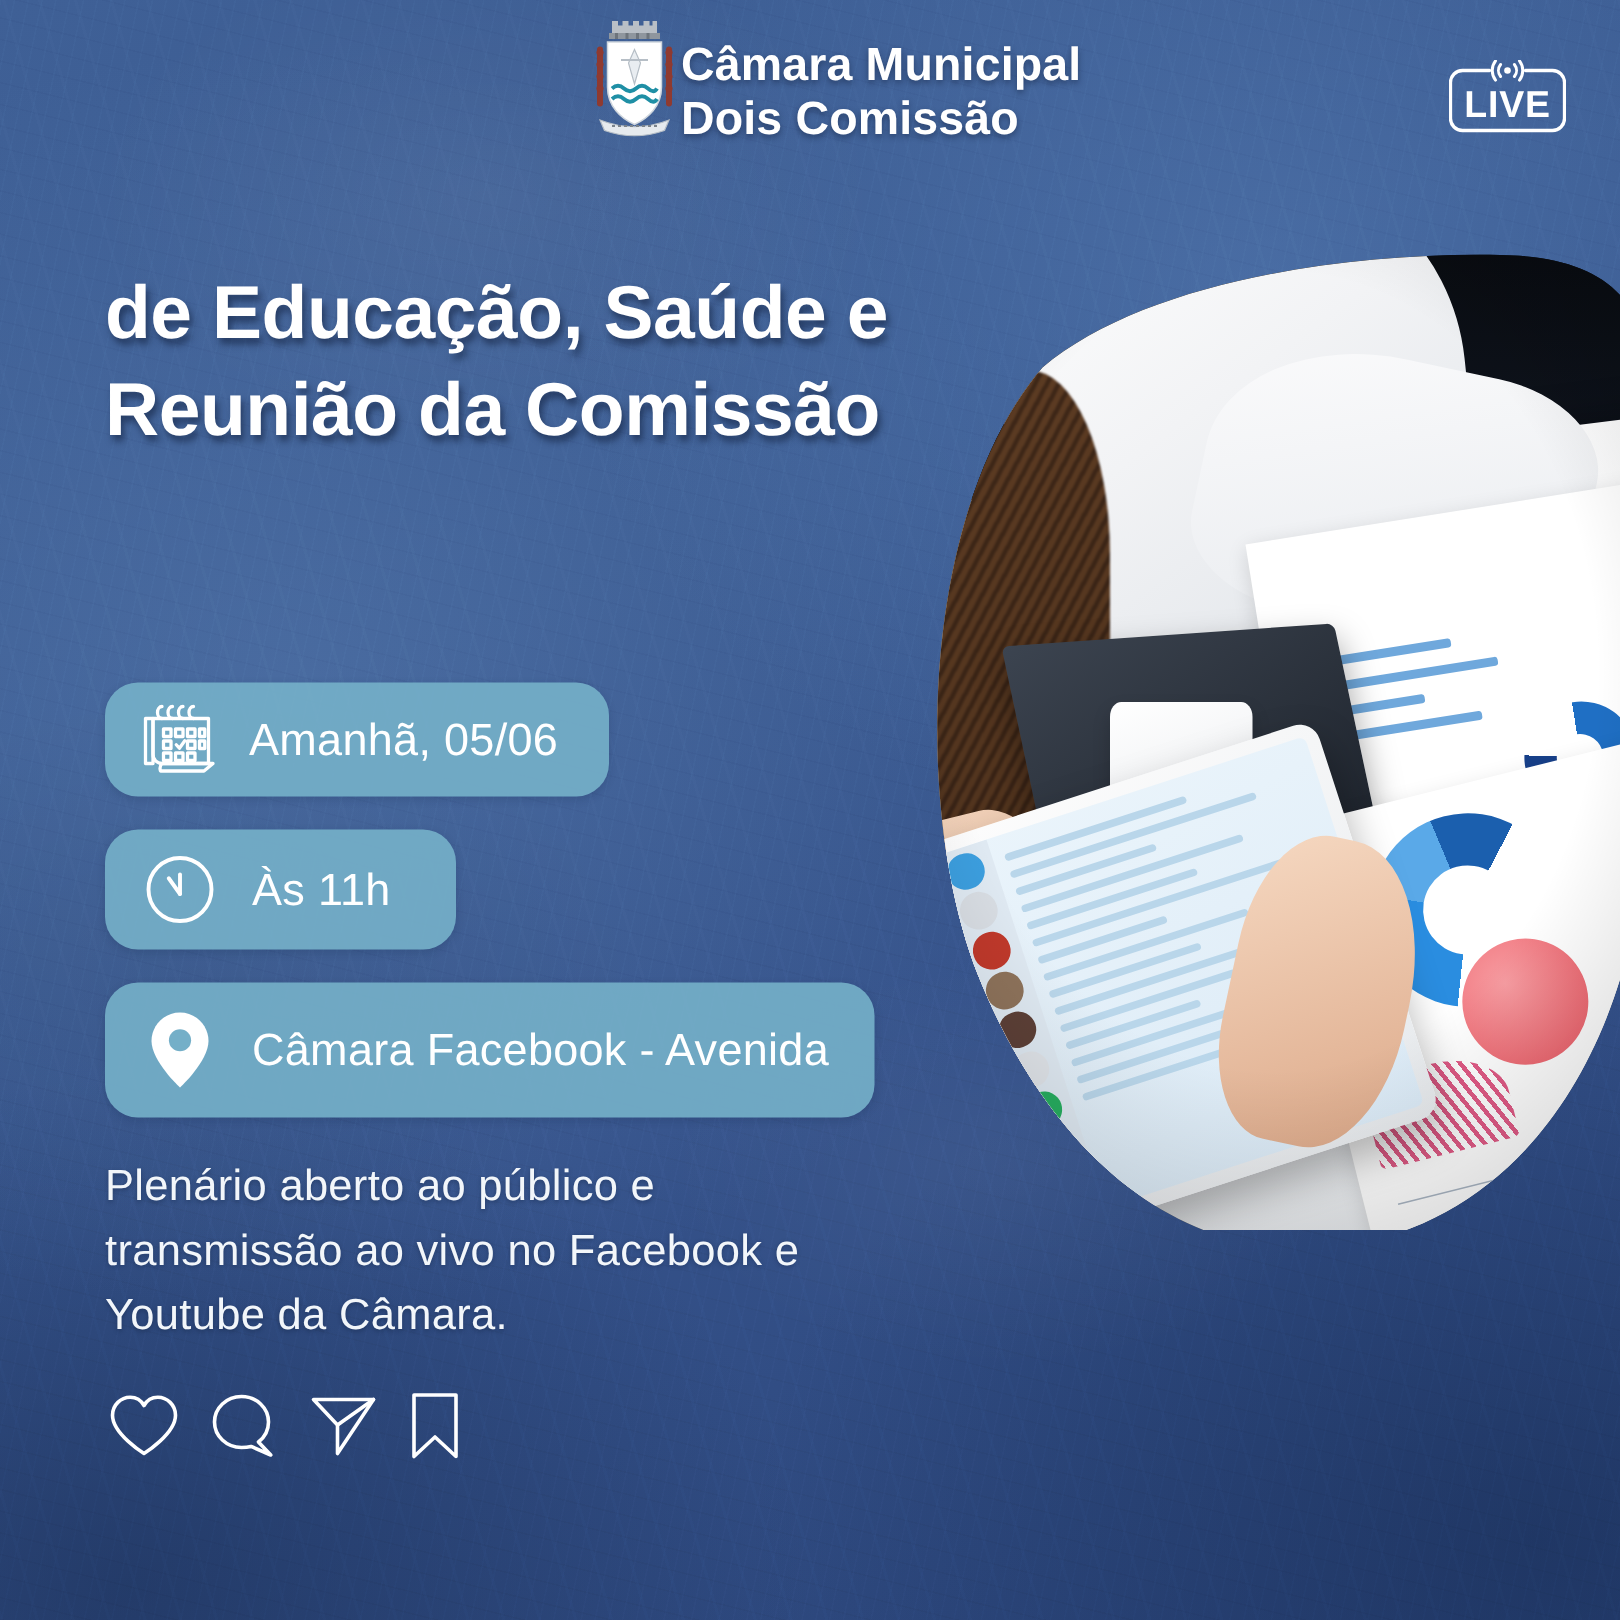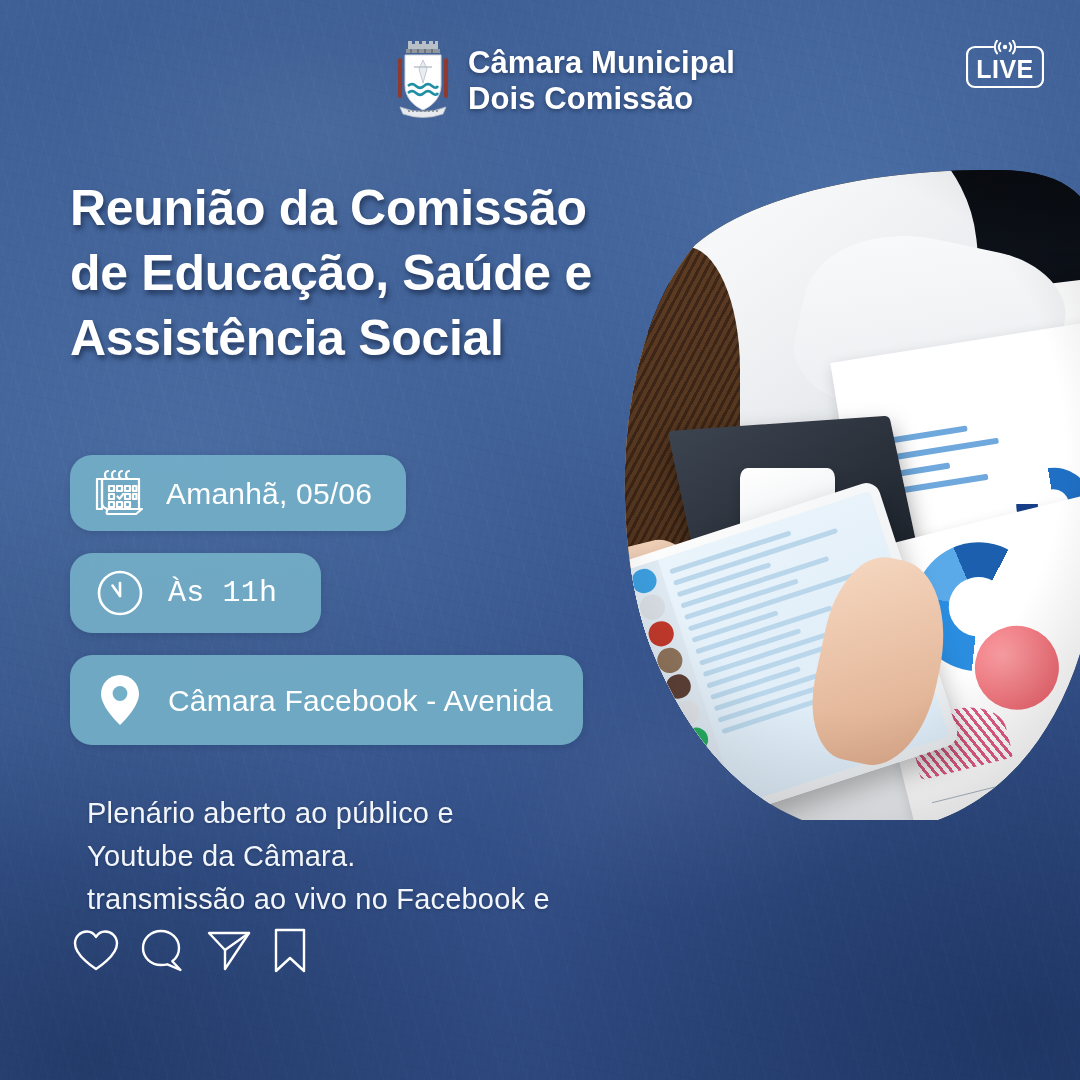--- a/index.html
+++ b/index.html
@@ -36,22 +36,22 @@
   #poster::after {
     content:""; position:absolute; inset:0; pointer-events:none;
     background:
       radial-gradient(ellipse 35% 22% at 30% 12%, rgba(255,255,255,.05), rgba(255,255,255,0) 70%),
       radial-gradient(ellipse 30% 18% at 62% 72%, rgba(255,255,255,.045), rgba(255,255,255,0) 70%),
       radial-gradient(ellipse 40% 25% at 12% 60%, rgba(0,0,0,.05), rgba(0,0,0,0) 70%);
   }
 
   
   .brand {
-    position:absolute; left:392px; top:38px;
-    display:flex; align-items:center; gap:14px; z-index:6;
+    position:absolute; left:392px; top:11px;
+    display:flex; align-items:flex-end; z-index:6;
   }
   .crest { width:62px; height:86px; flex:0 0 auto; display:block; }
   .brand-text {
     color:#ffffff;
     font-weight:bold;
     font-size:31px;
     line-height:1.16;
     letter-spacing:.1px;
     text-shadow:0 2px 4px rgba(10,22,48,.45);
     white-space:nowrap;
@@ -243,32 +243,31 @@
   }
   .chip-icon { flex:0 0 auto; display:block; }
   .chip-text {
     color:#ffffff;
     font-size:30px;
     line-height:1.30;
     letter-spacing:.2px;
   }
   .chip-text span { display:block;text-align:center; }
   .chip.date   { padding:10px 34px 10px 20px; }
-  .chip.time   { padding:12px 44px 12px 22px;font-family:Liberation Mono, monospace; }
+  .chip.time   { padding:12px 44px 12px 22px; }
   .chip.place  { padding:14px 30px 14px 22px; }
 
   
   .note {
-    position:absolute; left:70px; top:792px; width:540px; z-index:5;
+    position:absolute; left:70px; top:770px; width:540px; z-index:5;
     color:#f2f6fa;
     font-size:29px;
     line-height:1.48;
     letter-spacing:.2px;
     text-shadow:0 1px 3px rgba(12,26,52,.35);
-    margin-left:17px;
   }
   .note span { display:block; }
 
   
   .social {
     position:absolute; left:72px; top:928px; z-index:5;
     display:flex; align-items:center; gap:20px;
   }
   .social svg { display:block; }
 
@@ -428,23 +427,22 @@
           </div>
         </div>
         <div class="hand-c"></div>
 
         <div class="vignette"></div>
       </div>
     </div>
   </div>
 
   <h1 class="headline">
+    <span>de Educação, Saúde e</span>
     <span>Reunião da Comissão</span>
-    <span>de Educação, Saúde e</span>
-    <span>Assistência Social</span>
   </h1>
 
   <div class="chips">
 
     <div class="chip date">
       <svg class="chip-icon" width="56" height="56" viewBox="0 0 56 56" fill="none" stroke="#ffffff" stroke-width="2.2" stroke-linecap="round" stroke-linejoin="round">
 
         <path d="M7 14 H12 V44 H7 Z"></path>
 
         <path d="M12 14 H49 V44 H18 A6 6 0 0 1 12 38 Z"></path>
@@ -492,22 +490,22 @@
         <circle cx="28" cy="24.5" r="7.4" fill="#74afc8"></circle>
       </svg>
       <div class="chip-text">
         <span>Câmara Facebook - Avenida</span>
       </div>
     </div>
   </div>
 
   <p class="note">
     <span>Plenário aberto ao público e</span>
+    <span>transmissão ao vivo no Facebook e</span>
     <span>Youtube da Câmara.</span>
-    <span>transmissão ao vivo no Facebook e</span>
   </p>
 
   <div class="social">
     <svg width="48" height="44" viewBox="0 0 48 44" fill="none" stroke="#ffffff" stroke-width="2.4" stroke-linecap="round" stroke-linejoin="round">
       <path d="M24 40 C24 40 3 27 3 14.5 C3 7.6 8.6 2.5 14.8 2.5 C19 2.5 22.2 4.8 24 8 C25.8 4.8 29 2.5 33.2 2.5 C39.4 2.5 45 7.6 45 14.5 C45 27 24 40 24 40 Z"></path>
     </svg>
 
     <svg width="46" height="46" viewBox="0 0 46 46" fill="none" stroke="#ffffff" stroke-width="2.4" stroke-linecap="round" stroke-linejoin="round">
       <path d="M21 3 C31 3 39 10.6 39 20 C39 25.4 36.4 30.2 32.3 33.3 L40.5 42 L27.4 36.3 C25.4 36.8 23.3 37 21 37 C11 37 3 29.4 3 20 C3 10.6 11 3 21 3 Z"></path>
     </svg>

